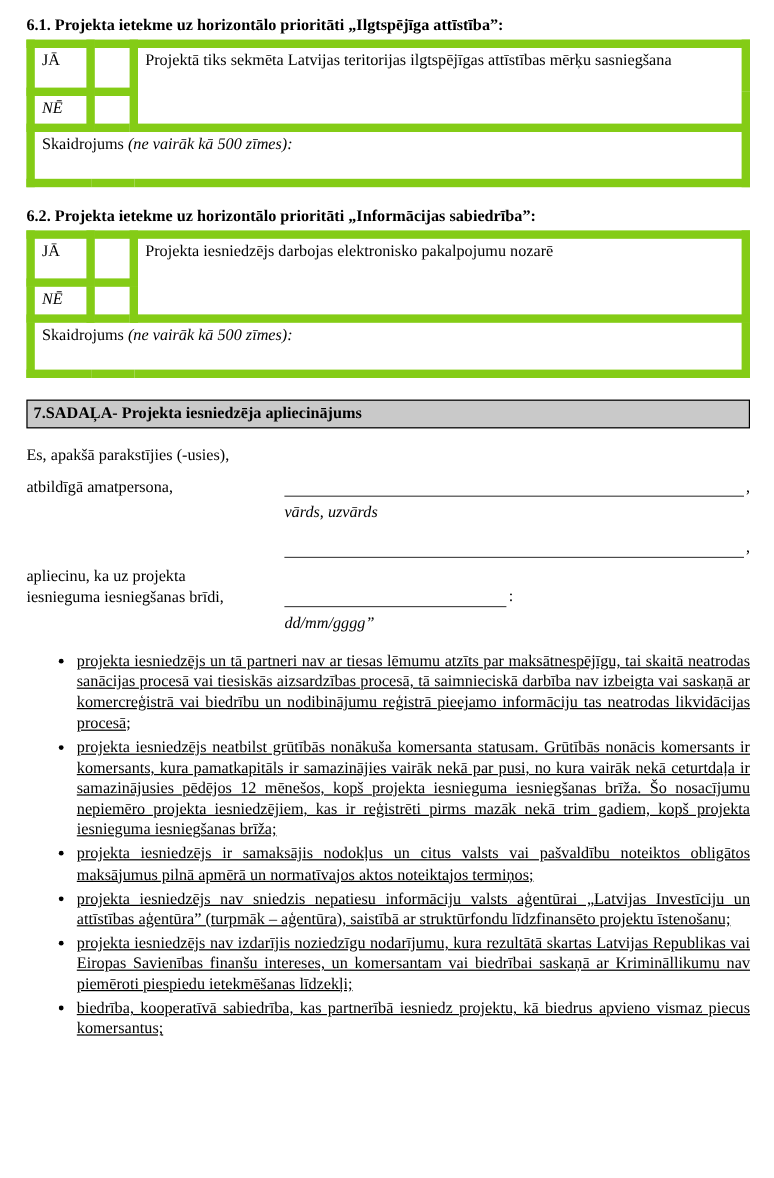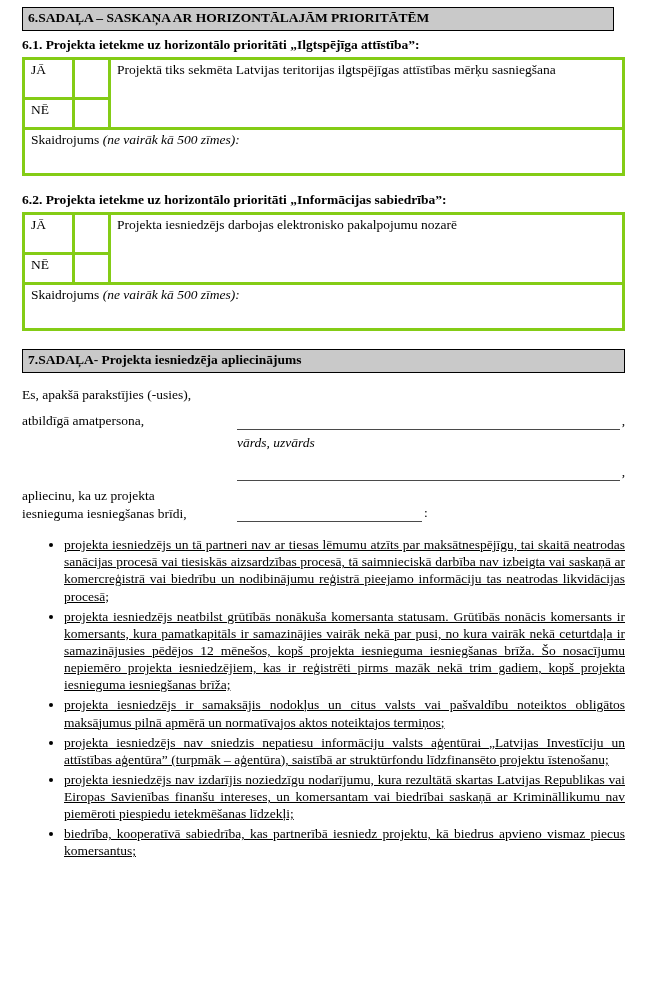--- a/index.html
+++ b/index.html
@@ -25,28 +25,28 @@
   }
   .hb1 { width: 592px; }
   .hb2 { margin-top: 18px; }
   .section-title { font-weight: bold; margin: 6px 0 3px 0; }
   .form-table {
     width: 100%;
     border-collapse: collapse;
     margin-bottom: 16px;
   }
   .form-table td {
-    border: 3px solid #84cc16;
+    border: 7px solid #84cc16;
     padding: 2px 6px;
     vertical-align: top;
   }
   .c-label { width: 50px; }
   .c-mark  { width: 36px; }
   tr.r-yes td  { height: 40px; }
-  tr.r-no  td  { height: 30px; }
+  tr.r-no  td  { height: 30px; font-style: italic; }
   td.c-expl    { height: 46px; }
   .it { font-style: italic; }
 
   .form7 { margin-top: 14px; }
   .f-line { margin-bottom: 10px; }
   .f-row { display: flex; align-items: flex-end; margin-top: 6px; }
   .f-label { flex: 0 0 215px; width: 215px; }
   .f-label.two-line { line-height: 1.3; }
   .f-blank { flex: 1 1 auto; border-bottom: 1px solid #4a4a4a; height: 16px; }
   .f-blank.short { flex: 0 0 185px; }
@@ -63,21 +63,20 @@
     text-align: justify;
     text-decoration: underline;
   }
   .bullets li { margin-bottom: 3px; line-height: 1.27; }
 </style>
 </head>
 <body>
 
 <div class="page">
 
-  <div class="header-bar hb1">6.SADAĻA – SASKAŅA AR HORIZONTĀLAJĀM PRIORITĀTĒM</div>
 
   <div class="section-title">6.1. Projekta ietekme uz horizontālo prioritāti „Ilgtspējīga attīstība”:</div>
 
   <table class="form-table">
     <tbody>
         <tr class="r-yes">
       <td class="c-label">JĀ</td>
       <td class="c-mark"></td>
       <td class="c-desc" rowspan="2">Projektā tiks sekmēta Latvijas teritorijas  ilgtspējīgas attīstības mērķu sasniegšana</td>
     </tr>
@@ -137,20 +136,21 @@
     </div>
 
     <div class="f-row">
       <span class="f-label two-line">
         <span>apliecinu, ka uz projekta</span><br>
         <span>iesnieguma iesniegšanas brīdi,</span>
       </span>
       <span class="f-blank short"></span>
       <span class="f-after">:</span>
     </div>
+    <div class="f-caption">dd/mm/gggg”</div>
 
     <ul class="bullets">
       <li>projekta iesniedzējs un tā partneri nav ar tiesas lēmumu atzīts par maksātnespējīgu, tai skaitā neatrodas sanācijas procesā vai tiesiskās aizsardzības procesā, tā saimnieciskā darbība nav izbeigta vai saskaņā ar komercreģistrā vai biedrību un nodibinājumu reģistrā pieejamo informāciju tas neatrodas likvidācijas procesā;</li>
       <li>projekta iesniedzējs neatbilst grūtībās nonākuša komersanta statusam. Grūtībās nonācis komersants ir komersants, kura pamatkapitāls ir samazinājies vairāk nekā par pusi, no kura vairāk nekā ceturtdaļa ir samazinājusies pēdējos 12 mēnešos, kopš projekta iesnieguma iesniegšanas brīža. Šo nosacījumu nepiemēro projekta iesniedzējiem, kas ir reģistrēti pirms mazāk nekā trim gadiem, kopš projekta iesnieguma iesniegšanas brīža;</li>
       <li>projekta iesniedzējs ir samaksājis nodokļus un citus valsts vai pašvaldību noteiktos obligātos maksājumus pilnā apmērā un normatīvajos aktos noteiktajos termiņos;</li>
       <li>projekta iesniedzējs nav sniedzis nepatiesu informāciju valsts aģentūrai „Latvijas Investīciju un attīstības aģentūra” (turpmāk – aģentūra),  saistībā ar struktūrfondu līdzfinansēto projektu īstenošanu;</li>
       <li>projekta iesniedzējs nav izdarījis noziedzīgu nodarījumu, kura rezultātā skartas Latvijas Republikas vai Eiropas Savienības finanšu intereses, un komersantam vai biedrībai saskaņā ar Krimināllikumu nav piemēroti piespiedu ietekmēšanas līdzekļi;</li>
       <li>biedrība, kooperatīvā sabiedrība, kas partnerībā iesniedz projektu, kā biedrus apvieno vismaz piecus komersantus;</li>
     </ul>
 

